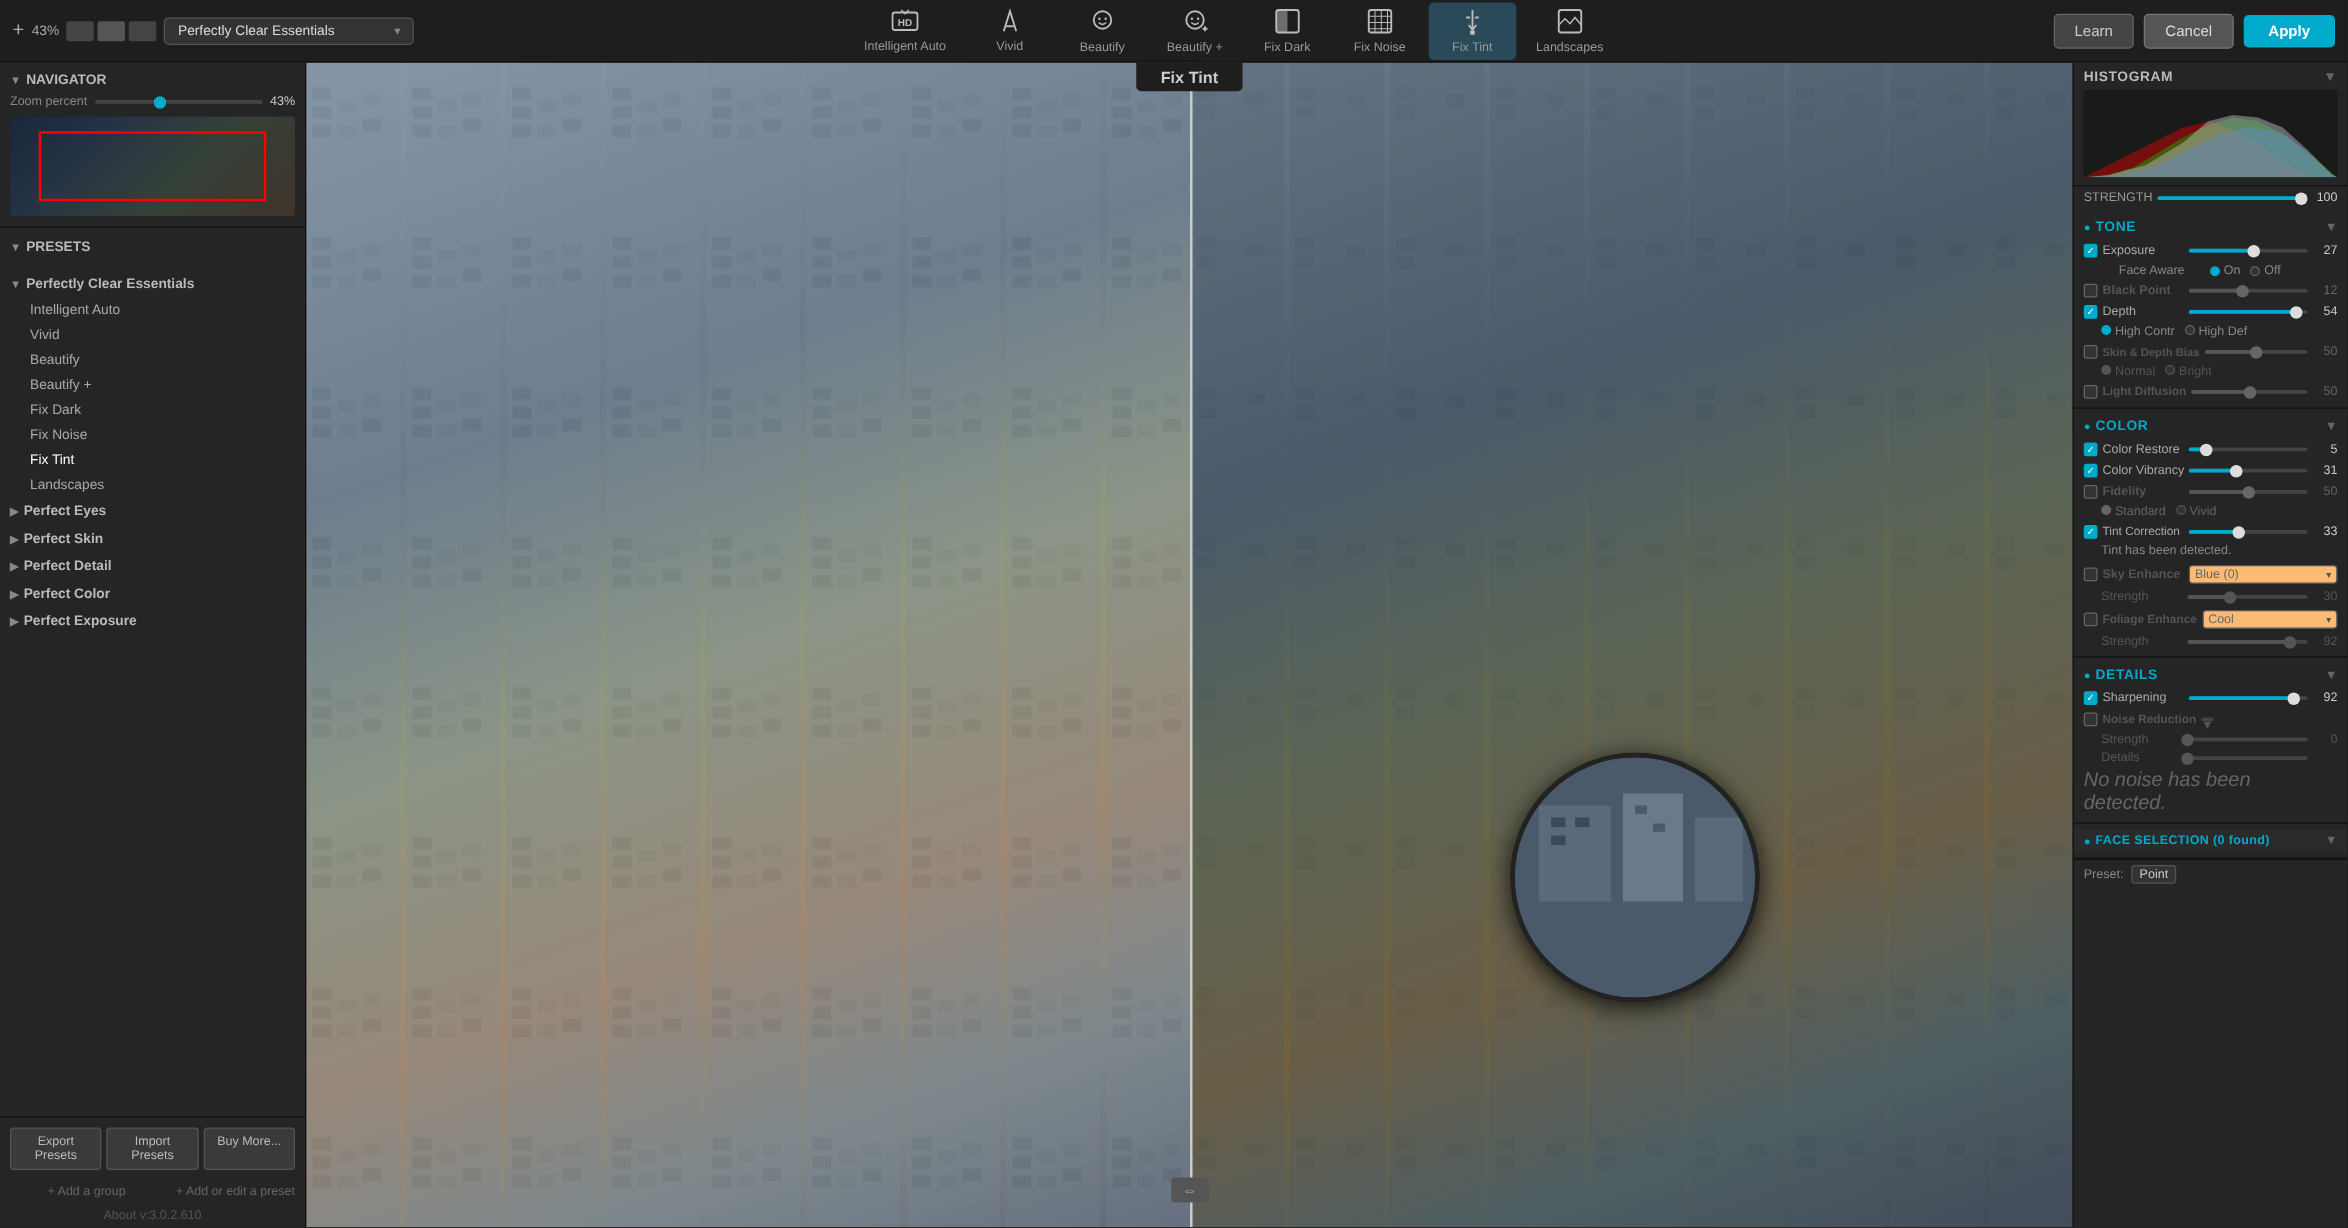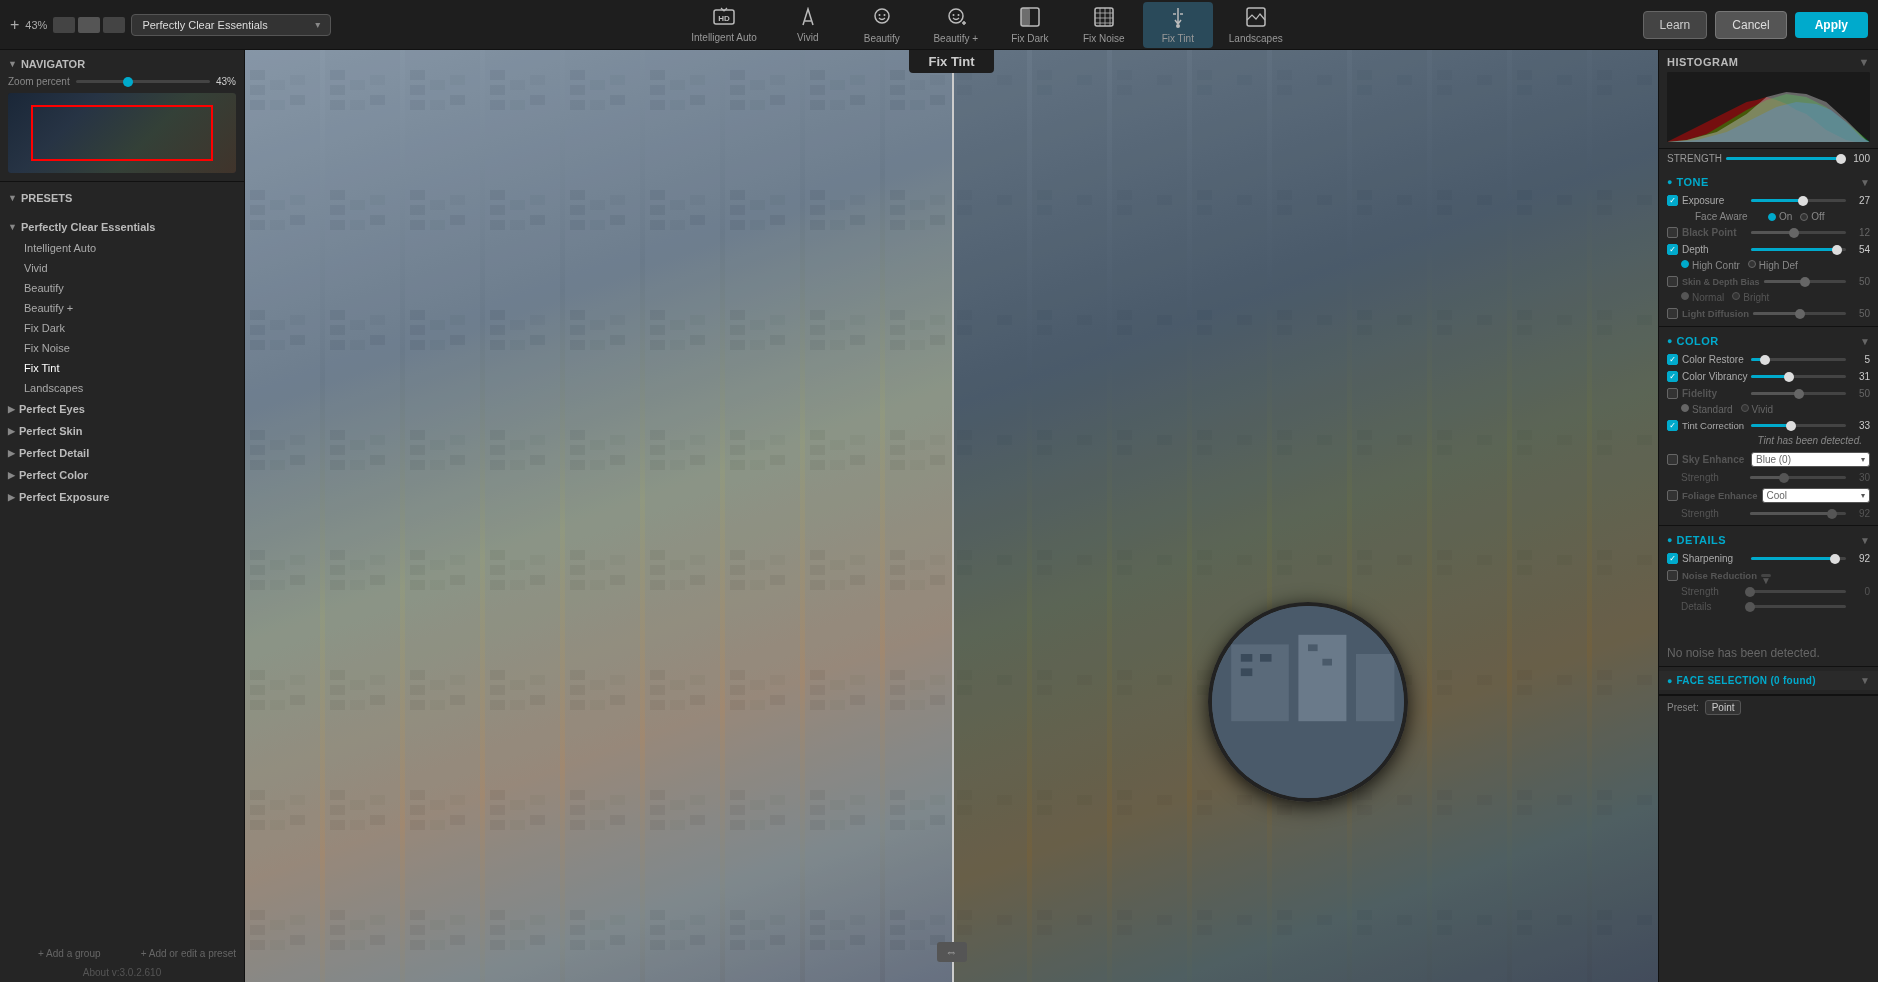--- a/index.html
+++ b/index.html
@@ -551,33 +551,31 @@
       gap: 3px;
       cursor: pointer;
     }
 
     
     .ctrl-row.disabled .ctrl-label { color: #555; font-weight: bold; }
     .ctrl-row.disabled .ctrl-value { color: #555; }
 
     
     .tint-msg {
-      padding: 1px 16px 3px 22px;
+      padding: 1px 4px 3px 22px;
       color: #888;
       font-size: 10px;
-      font-style: italic;
-      text-align: right;
     }
 
     
     .dropdown-ctrl {
       display: flex;
       align-items: center;
       gap: 3px;
-      background: #ffffff;
+      background: #fdba74;
       border: 1px solid #555;
       border-radius: 3px;
       padding: 1px 4px;
       cursor: pointer;
       color: #aaa;
       font-size: 10px;
     }
     .dropdown-arrow { font-size: 8px; }
     .preset-label { color: #888; font-size: 10px; }
     .preset-val {
@@ -587,22 +585,22 @@
       border: 1px solid #555;
       border-radius: 3px;
       padding: 1px 6px;
       cursor: pointer;
     }
 
     
     .info-text {
       padding: 2px 8px;
       color: #666;
-      font-size: 12px;
-      margin-top: 30px;
+      font-size: 16px;
+      font-style: italic;
     }
 
     
     .face-section-header {
       display: flex;
       align-items: center;
       padding: 4px 8px;
       background: #2a2a2a;
       gap: 4px;
       cursor: pointer;
@@ -810,20 +808,25 @@
         <span class="tri">▶</span>
         <span>Perfect Color</span>
       </div>
 
       <div class="preset-group-header">
         <span class="tri">▶</span>
         <span>Perfect Exposure</span>
       </div>
     </div>
 
+    <div class="left-panel-footer">
+      <div class="btn-export">Export Presets</div>
+      <div class="btn-import">Import Presets</div>
+      <div class="btn-buy">Buy More...</div>
+    </div>
     <div class="left-panel-footer2">
       <span class="footer-link">+ Add a group</span>
       <span class="footer-link">+ Add or edit a preset</span>
     </div>
     <div class="about-text">About v:3.0.2.610</div>
   </div>
 
   <div class="center-area">
     <div class="image-top-label">Fix Tint</div>
     <div class="image-canvas">

